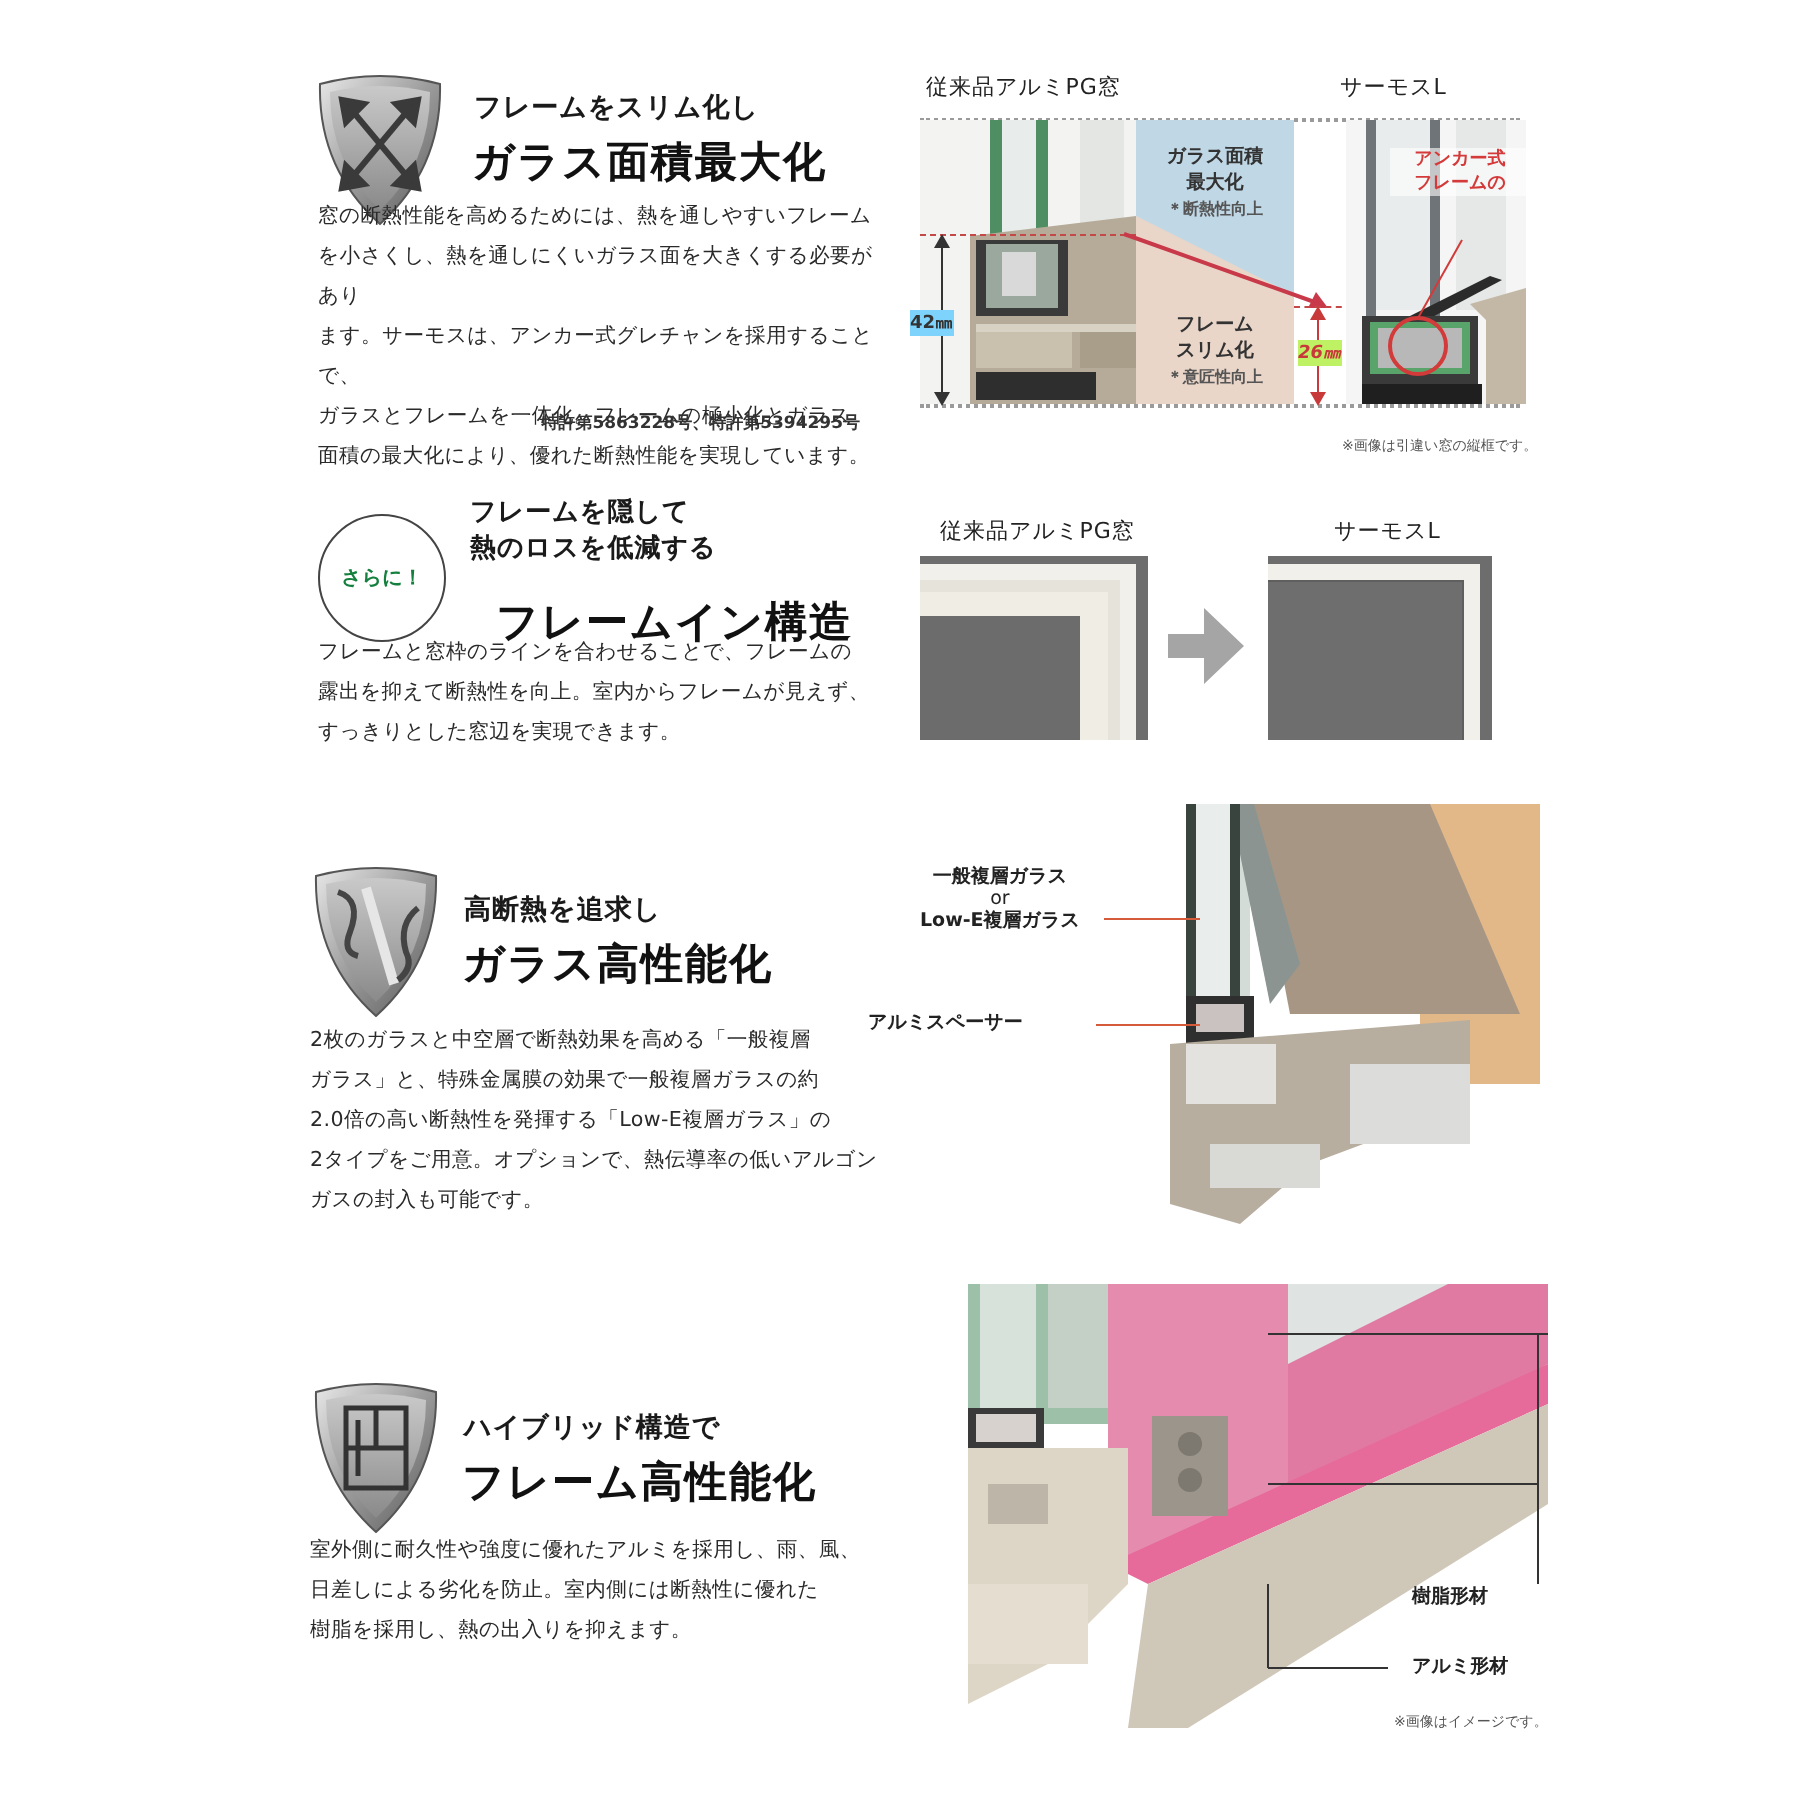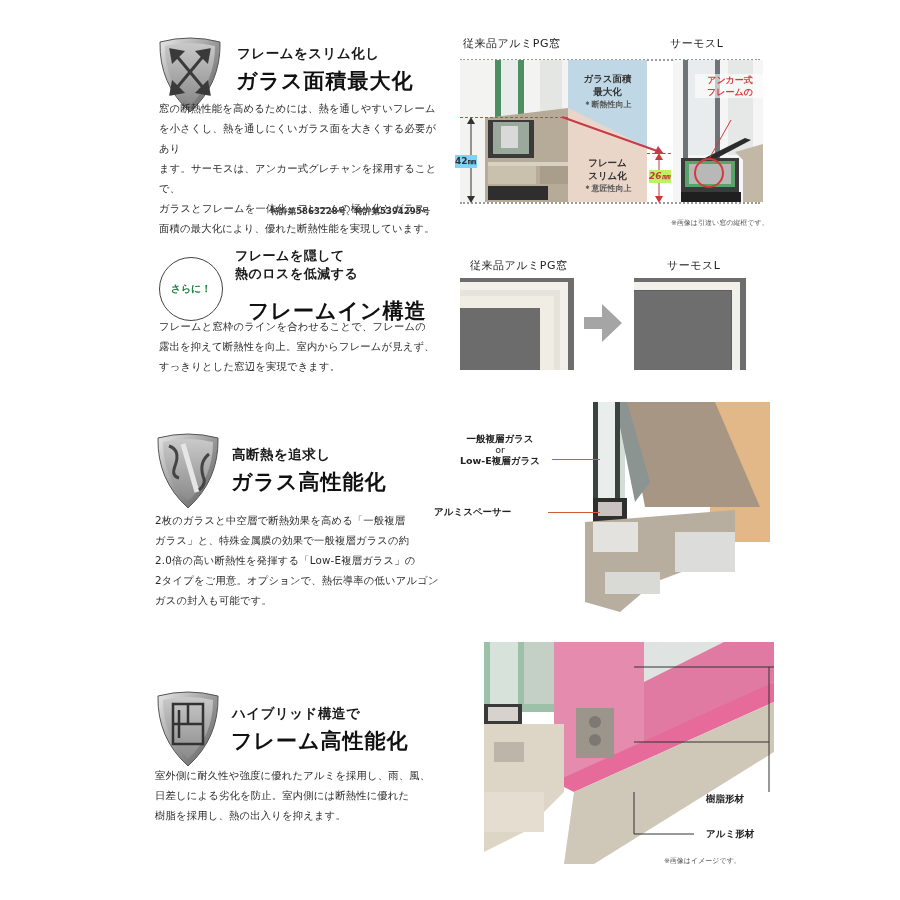--- a/index.html
+++ b/index.html
@@ -270,14 +270,14 @@
     <rect x="10" y="100" width="30" height="20" fill="#bdb6a8"></rect>
     <rect x="0" y="150" width="60" height="40" fill="#e4ddd0"></rect>
     <line x1="150" y1="25" x2="290" y2="25" stroke="#333" stroke-width="1"></line>
     <line x1="285" y1="25" x2="285" y2="150" stroke="#333" stroke-width="1"></line>
     <line x1="150" y1="100" x2="285" y2="100" stroke="#333" stroke-width="1"></line>
     <line x1="150" y1="150" x2="150" y2="192" stroke="#333" stroke-width="1"></line>
     <line x1="150" y1="192" x2="210" y2="192" stroke="#333" stroke-width="1"></line>
   </svg>
   <div class="abs callout" style="left:706px;top:793px;">樹脂形材</div>
   <div class="abs callout" style="left:706px;top:828px;">アルミ形材</div>
-  <div class="abs note" style="left:664px;top:856px;">※画像はイメージです。</div>
+  <div class="abs note" style="left:697px;top:856px;">※画像はイメージです。</div>
 </section>
 
 </body></html>

